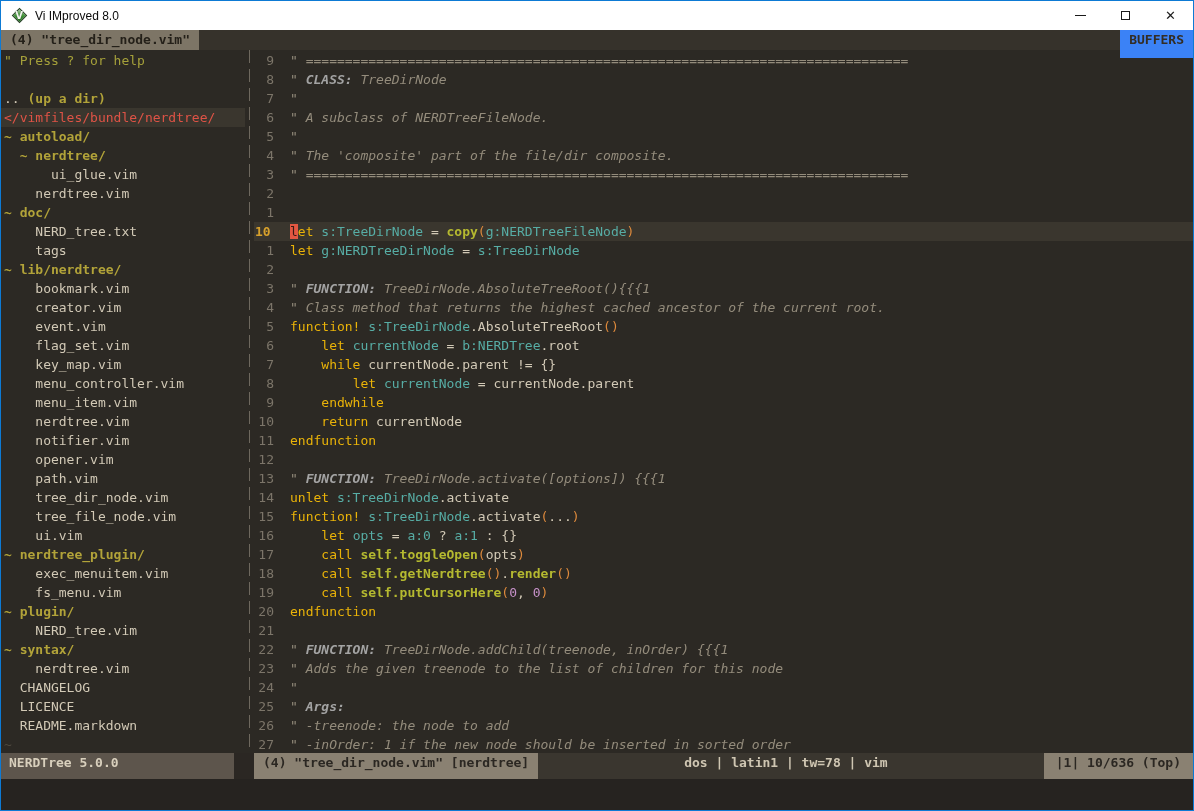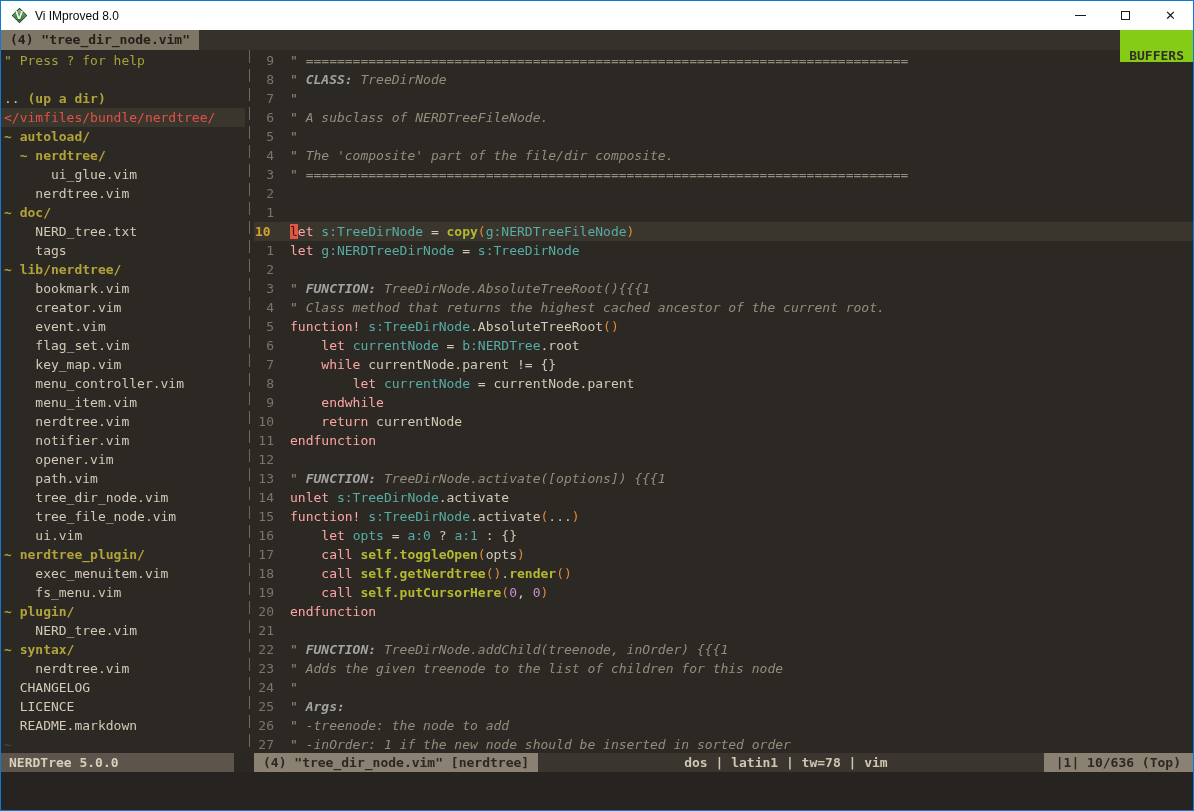--- a/index.html
+++ b/index.html
@@ -37,22 +37,22 @@
   .win-btn.close { font-size:13px; }
   .minus-glyph { display:inline-block; width:11px; height:1px; background:#1a1a1a; }
   
   .tabline { height: 20px; background: #36322b; display:flex; font-size:13px; line-height:20px; }
   .tab {
     background:#7d7566; color:#242019; font-weight:bold;
     padding: 0 9px; white-space:pre; height:20px;
   }
   .tab-fill { flex:1; }
   .buffers-label {
-    background:#84cc16; color:#332d24; font-weight:bold;
-    padding:16px 9px; height:20px;
+    background:#3b82f6; color:#332d24; font-weight:bold;
+    padding:0 9px; height:28px;
   }
   
   .main { display:flex; height:703px; overflow:hidden; background:#2c2924; }
   .sidebar { width:244px; flex:none; overflow:hidden; padding-top:0.5px; }
   .nt-row { height:19px; line-height:19px; font-size:13px; white-space:pre; padding-left:3px; }
   .nt-row.hl { background:#3a362e; }
   .nt-help { color:#a5a03a; }
   .nt-plain { color:#d2c9b6; }
   .nt-dir { color:#b2a339; font-weight:bold; }
   .nt-root { color:#df5346; }
@@ -66,29 +66,29 @@
   .code-row { display:flex; height:19px; line-height:19px; font-size:13px; }
   .code-row.cur { background:#3a362e; }
   .gutter {
     width:36px; flex:none; text-align:right; padding-right:16px;
     color:#7c7569; white-space:pre;
   }
   .code-row.cur .gutter { text-align:left; padding-left:1px; color:#d6a02c; font-weight:bold; }
   .code-text { white-space:pre; }
   .s-c  { color:#948c7c; font-style:italic; }
   .s-cb { color:#a3a3a3; font-style:italic; font-weight:bold; }
-  .s-k  { color:#fca5a5; }
+  .s-k  { color:#eab308; }
   .s-i  { color:#57ada5; }
   .s-f  { color:#b5b930; font-weight:bold; }
   .s-p  { color:#de8a3c; }
   .s-n  { color:#c791c9; }
   .s-t  { color:#d2c9b6; }
   .s-cur { background:#e25742; color:#361a14; }
   
-  .statusline { height:19px; display:flex; font-size:13px; line-height:19px; font-weight:bold; background:#2b2723; }
+  .statusline { height:26px; display:flex; font-size:13px; line-height:19px; font-weight:bold; background:#2b2723; }
   .st-left  { width:233px; flex:none; background:#5d554c; color:#d8cfbc; padding-left:8px; white-space:pre; }
   .st-gap   { width:20px; flex:none; }
   .st-file  { background:#8a8172; color:#2b2722; padding:0 9px; white-space:pre; }
   .st-fill  { flex:1; background:#3a362f; text-align:center; padding-right:10px; }
   .st-flags { color:#cfc6b2; font-weight:bold; white-space:pre; }
   .st-pos   { background:#8a8172; color:#2b2722; padding:0 12px; white-space:pre; }
   
   .cmdline { height:38px; background:#262320; }
 </style>
 </head>

